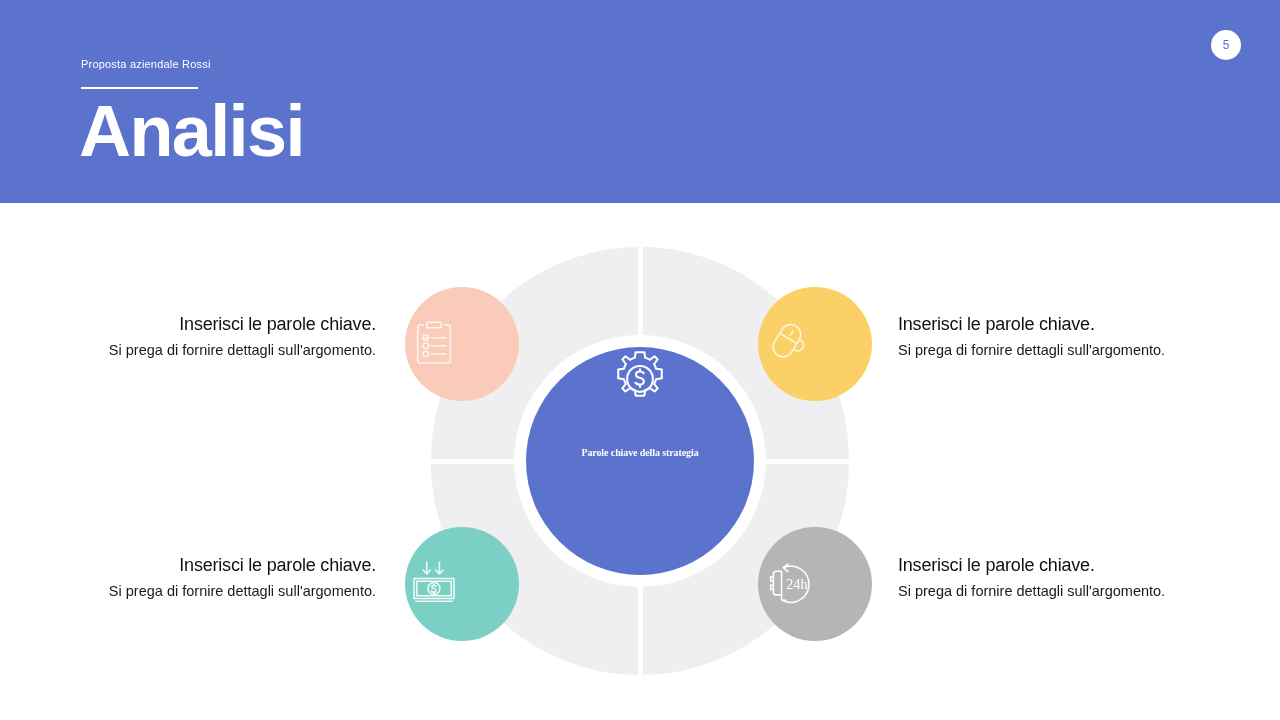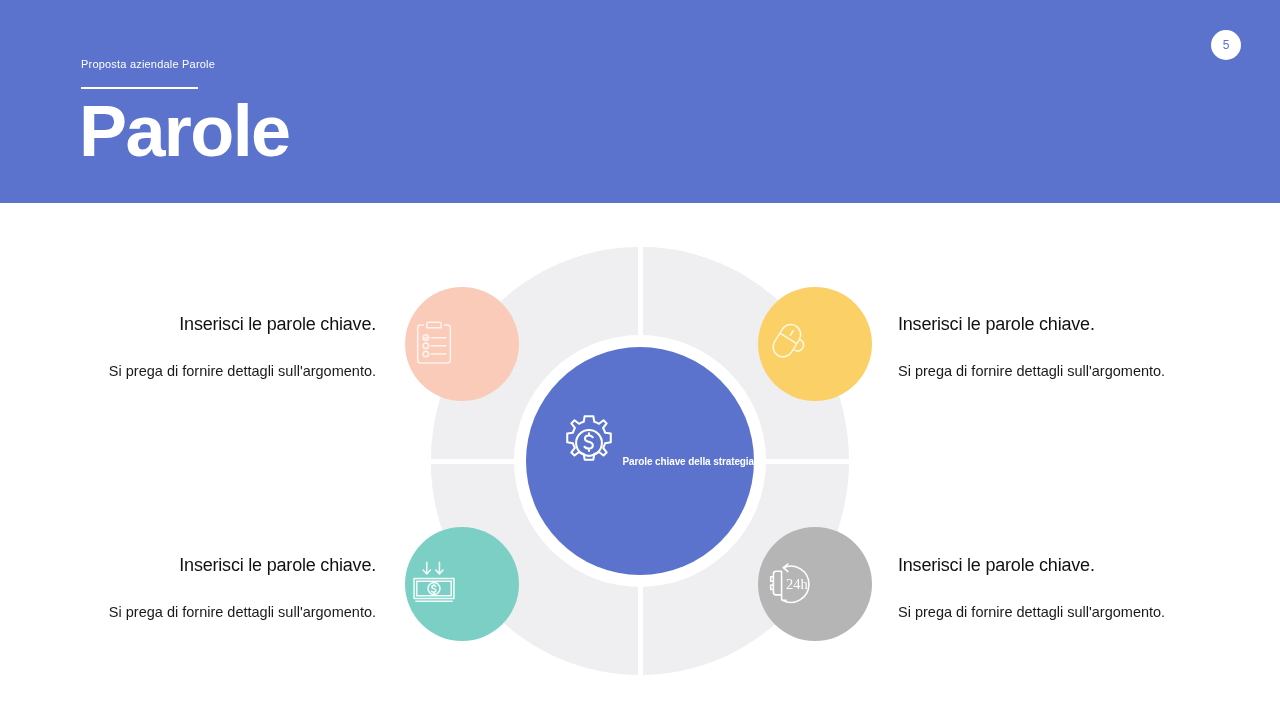--- a/index.html
+++ b/index.html
@@ -79,22 +79,22 @@
     transform:translate(-50%,-50%);
     width:252px; height:252px; border-radius:50%;
     background:#ffffff;
   }
 
   .hub {
     position:absolute; left:50%; top:50%;
     transform:translate(-50%,-50%);
     width:228px; height:228px; border-radius:50%;
     background:#5B73CC;
-    display:flex; flex-direction:row;
-    align-items:center; justify-content:flex-end;
+    display:flex; flex-direction:column;
+    align-items:center; justify-content:flex-start;font-family:Liberation Serif, serif;
   }
   .hub-icon { width:66px; height:66px; margin-bottom:34px; }
   .hub-label {
     font-size:10px; font-weight:700; color:#ffffff;
     letter-spacing:-0.1px; text-align:center; white-space:nowrap;
   }
 
   
   .node {
     position:absolute; width:114px; height:114px; border-radius:50%;
@@ -106,40 +106,40 @@
   .node-bl { left:405px; top:527px; background:#7BCFC4; }
   .node-br { left:758px; top:527px; background:#B5B5B5; }
 
   
   .txt { position:absolute; width:320px; }
   .txt h3 {
     font-size:18px; font-weight:400; color:#111111;
     letter-spacing:-0.2px; line-height:1.2;
   }
   .txt p {
-    margin-top:26px;
+    margin-top:5px;
     font-size:14.5px; font-weight:400; color:#1a1a1a;
     line-height:1.35;
   }
   .txt-left  { text-align:right; left:56px; }
   .txt-right { text-align:left;  left:898px; }
   .t-tl { top:314px; }
   .t-tr { top:314px; }
   .t-bl { top:555px; }
   .t-br { top:555px; }
 </style>
 </head>
 <body>
 
 <div class="slide">
 
   <div class="header">
-    <div class="eyebrow">Proposta aziendale Parole</div>
+    <div class="eyebrow">Proposta aziendale Rossi</div>
     <div class="eyebrow-rule"></div>
-    <div class="slide-title">Parole</div>
+    <div class="slide-title">Analisi</div>
     <div class="page-badge">5</div>
   </div>
 
   <div class="diagram">
 
     <div class="ring-wrap">
       <div class="ring-quad q-tl">
           <i></i>
         </div>
       <div class="ring-quad q-tr">

